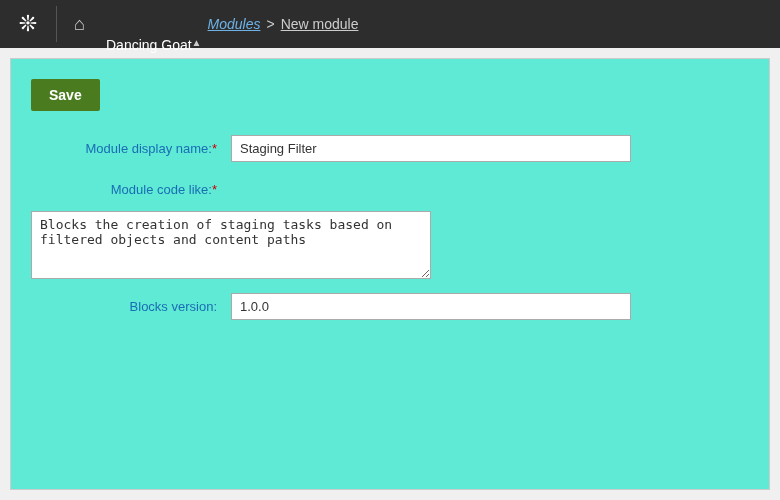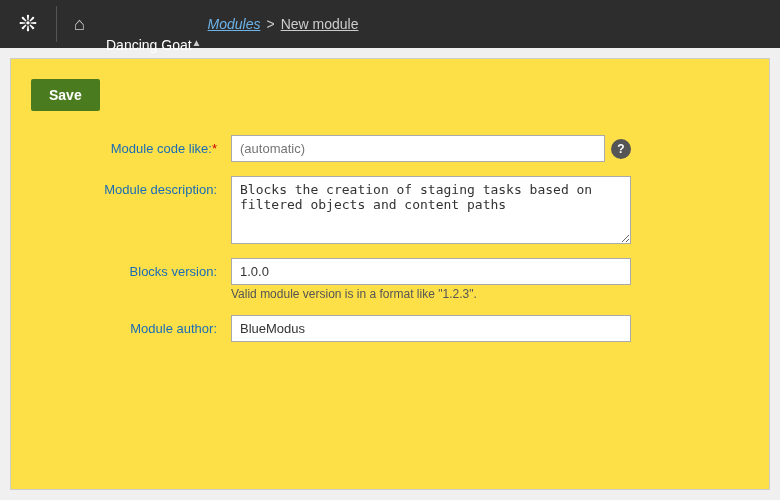--- a/index.html
+++ b/index.html
@@ -53,21 +53,21 @@
     .topbar-breadcrumb .separator {
       color: #ccc;
     }
     .topbar-breadcrumb .current-page {
       color: #ccc;
       text-decoration: underline;
     }
 
     
     .content-area {
-      background: #fde047;
+      background: #5eead4;
       border: 1px solid #ccc;
       margin: 10px;
       padding: 20px 20px;
       height: calc(500px - 48px - 20px);
     }
 
     
     .save-btn {
       background: #4a7c1f;
       color: #fff;
@@ -171,56 +171,48 @@
     <span class="current-page">New module</span>
   </div>
 </div>
 
 <div class="content-area">
 
   
   <button class="save-btn">Save</button>
 
   
+  <div class="form-row">
+    <label class="form-label">
+      <span>Module display name:</span><span class="required">*</span>
+    </label>
+    <div class="form-field">
+      <input type="text" class="form-input" value="Staging Filter" style="">
+    </div>
+  </div>
 
   
   <div class="form-row">
     <label class="form-label">
       <span>Module code like:</span><span class="required">*</span>
     </label>
-    <div class="form-field">
-      <input type="text" class="form-input placeholder-style" placeholder="(automatic)" style="">
-      <div class="help-icon">?</div>
-    </div>
-  </div>
-
-  
-  <div class="form-row">
-    <label class="form-label">
-      <span>Module description:</span>
-    </label>
+  </div>
+
+  
+  <div class="form-row">
     <div class="form-field">
       <textarea class="form-textarea" style="">Blocks the creation of staging tasks based on filtered objects and content paths</textarea>
     </div>
   </div>
 
   
   <div class="form-row">
     <label class="form-label">
       <span>Blocks version:</span>
     </label>
     <div class="form-field-col">
       <input type="text" class="form-input" value="1.0.0" style="">
-      <span class="hint-text">Valid module version is in a format like "1.2.3".</span>
     </div>
   </div>
 
   
-  <div class="form-row">
-    <label class="form-label">
-      <span>Module author:</span>
-    </label>
-    <div class="form-field">
-      <input type="text" class="form-input" value="BlueModus" style="">
-    </div>
-  </div>
 
 </div>
 
 </body></html>

